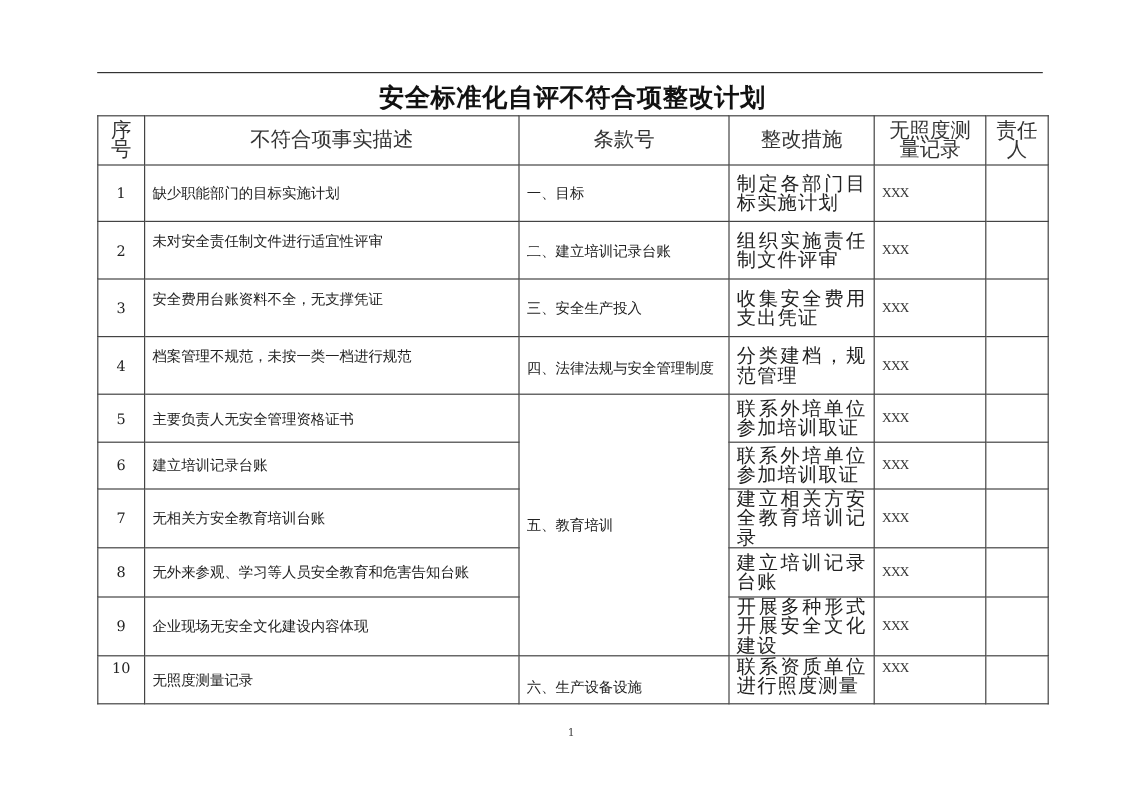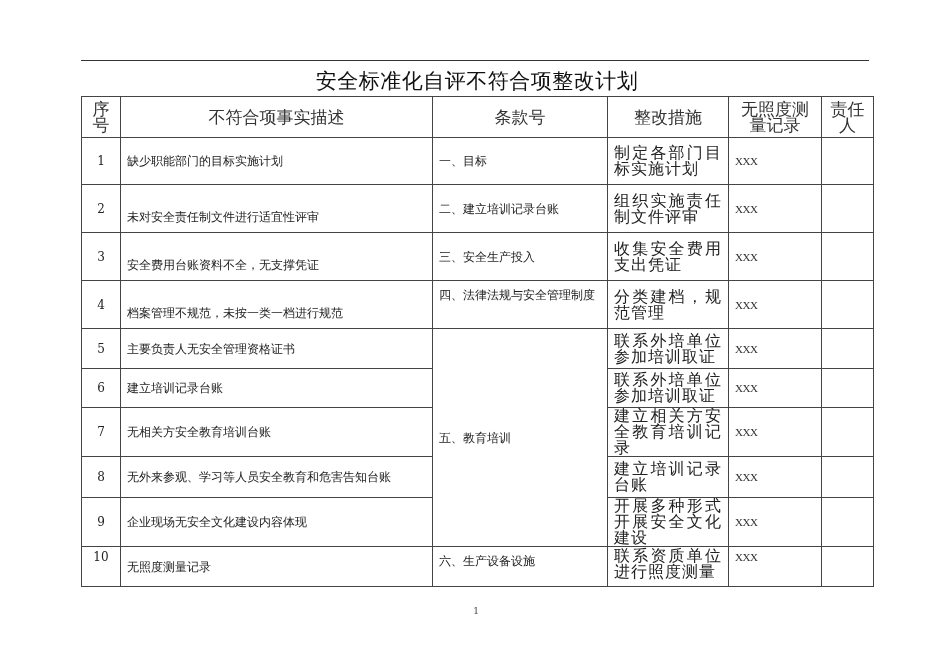--- a/index.html
+++ b/index.html
@@ -24,21 +24,21 @@
       border-top: 1.5px solid #333;
     }
     .doc-title {
       position: absolute;
       left: 81px;
       top: 66px;
       width: 792px;
       text-align: center;
       font-family: "DejaVu Sans", "Liberation Sans", sans-serif;
       font-size: 21px;
-      font-weight: normal;
+      font-weight: bold;
       color: #111;
       letter-spacing: 0.5px;
       line-height: 30px;
     }
     table.plan {
       position: absolute;
       left: 81px;
       top: 96px;
       border-collapse: collapse;
       table-layout: fixed;
@@ -57,22 +57,22 @@
       font-family: "DejaVu Sans", "Liberation Sans", sans-serif;
       font-size: 17px;
       text-align: center;
       color: #333;
       height: 40px;
     }
     td.num {
       text-align: center;
       font-size: 12px;
     }
-    td.desc.top { vertical-align: top; padding-top: 24px; font-family: Liberation Serif, serif; }
-    td.clause.top { vertical-align: top; padding-top: 6px; }
+    td.desc.top { vertical-align: top; padding-top: 8px; font-family: Liberation Serif, serif; }
+    td.clause.top { vertical-align: top; padding-top: 18px; }
     td.measure {
       text-align: justify;
       text-align-last: left;
       letter-spacing: 1px;
       font-size: 16px;
       line-height: 16px;
       padding: 0 6px;
     }
     td.measure.top { vertical-align: top; padding-top: 1px; }
     td.time {

